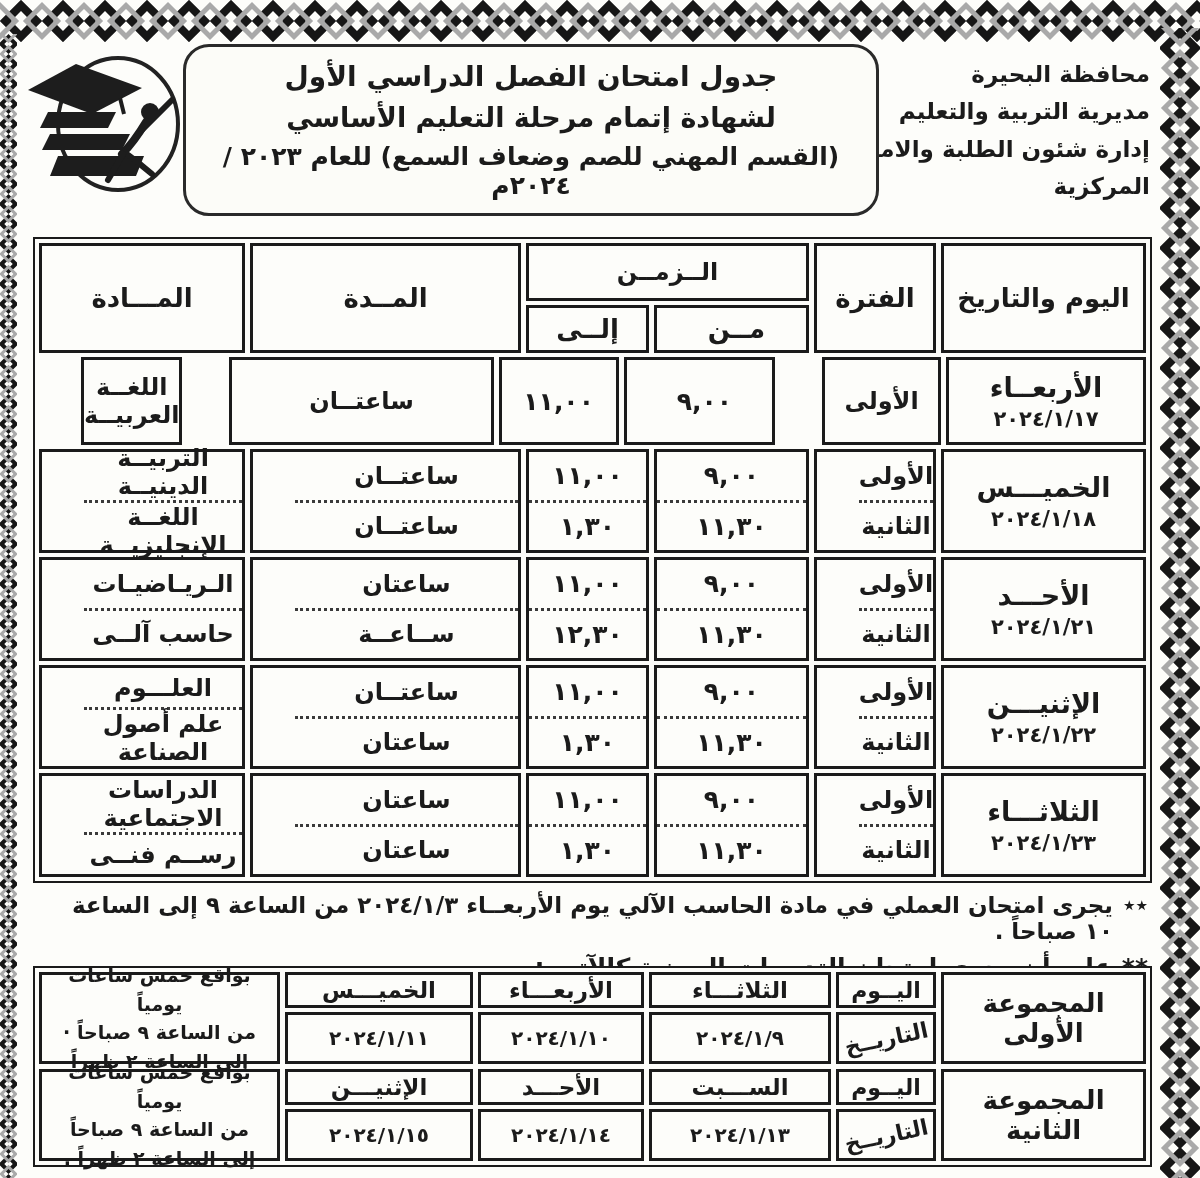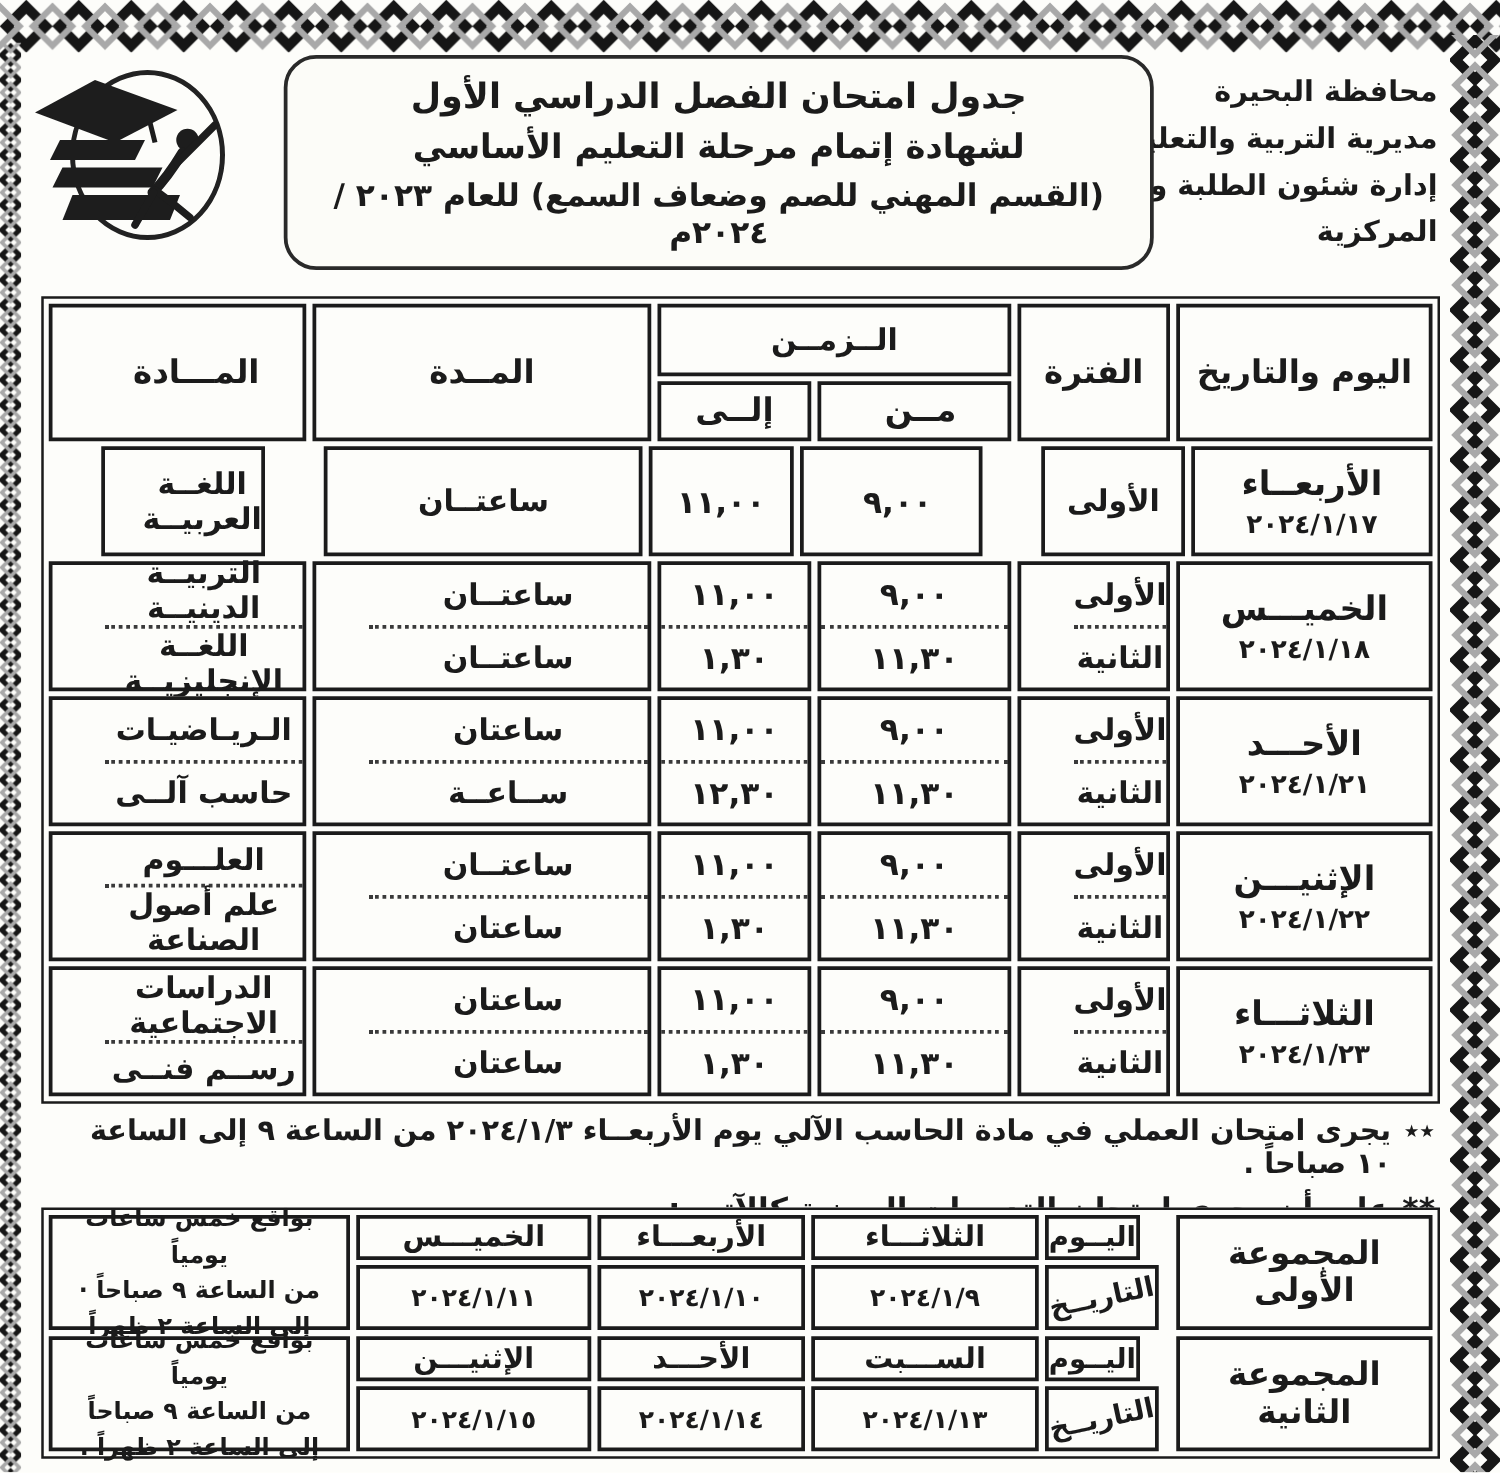--- a/index.html
+++ b/index.html
@@ -22,21 +22,21 @@
   
   .org{
     position:absolute;top:56px;right:50px;width:320px;
     text-align:right;font-size:23px;line-height:1.62;
   }
   .org div{white-space:nowrap;}
   .title-box{
     position:absolute;top:44px;left:183px;width:690px;height:166px;
     border:3px solid #2a2a2a;border-radius:26px;
     display:flex;flex-direction:column;justify-content:center;
-    text-align:center;gap:9px;background:#fcfcf8;margin-left:44px;
+    text-align:center;gap:9px;background:#fcfcf8;
   }
   .t1{font-size:28px;}
   .t2{font-size:27px;}
   .t3{font-size:25px;}
   .logo{position:absolute;top:48px;left:20px;width:172px;height:158px;}
 
   
   .tblwrap{
     position:absolute;right:48px;width:1119px;box-sizing:border-box;
     border:2px solid #1b1b1b;padding:4px;
@@ -49,21 +49,21 @@
     display:flex;align-items:center;justify-content:center;text-align:center;
   }
   .head-band{height:110px;}
   .h104{height:104px;}
   .h88{height:88px;}
   .c-day{width:205px;}
   .c-period{width:122px;}
   .c-from{width:155px;padding-left:10px;}
   .c-to{width:123px;}
   .c-dur{width:271px;}
-  .c-subj{flex:1;padding-left:30px;}
+  .c-subj{flex:1;}
   .hcell{font-size:26px;}
   .zamn{width:283px;display:flex;flex-direction:column;gap:4px;}
   .zamn-head{height:58px;font-size:24px;}
   .zamn-sub{display:flex;gap:5px;flex:1;}
   .day-cell{flex-direction:column;gap:4px;padding:2px;}
   .day-name{font-size:27px;}
   .day-date{font-size:21px;}
   .split{flex-direction:column;align-items:stretch;padding:0;}
   .half{flex:1;display:flex;align-items:center;justify-content:center;text-align:center;}
   .half.first{border-bottom:3px dotted #3a3a3a;}
@@ -77,21 +77,21 @@
   }
   .note{display:flex;justify-content:flex-start;align-items:baseline;}
   .note .marker{margin-inline-end:10px;}
   .note1{font-size:23px;}
   .note2{font-size:25px;margin-top:9px;}
 
   
   .groups-table{top:966px;gap:5px;}
   .gband{display:flex;gap:5px;height:92px;}
   .g-name{width:205px;font-size:26px;}
-  .g-labels{width:100px;display:flex;flex-direction:column;gap:4px;align-items:flex-end;}
+  .g-labels{width:100px;display:flex;flex-direction:column;gap:4px;}
   .g-lab-day{height:36px;font-size:22px;}
   .g-lab-date{flex:1;font-size:22px;}
   .g-lab-date span{display:inline-block;transform:rotate(-12deg);}
   .g-col{display:flex;flex-direction:column;gap:4px;}
   .gc0{width:182px;}
   .gc1{width:166px;}
   .gc2{width:188px;}
   .g-day{height:36px;font-size:23px;}
   .g-date{flex:1;font-size:20px;letter-spacing:1px;text-align:right;}
   .g-note{flex:1;flex-direction:column;font-size:19px;line-height:1.5;padding:2px;}

